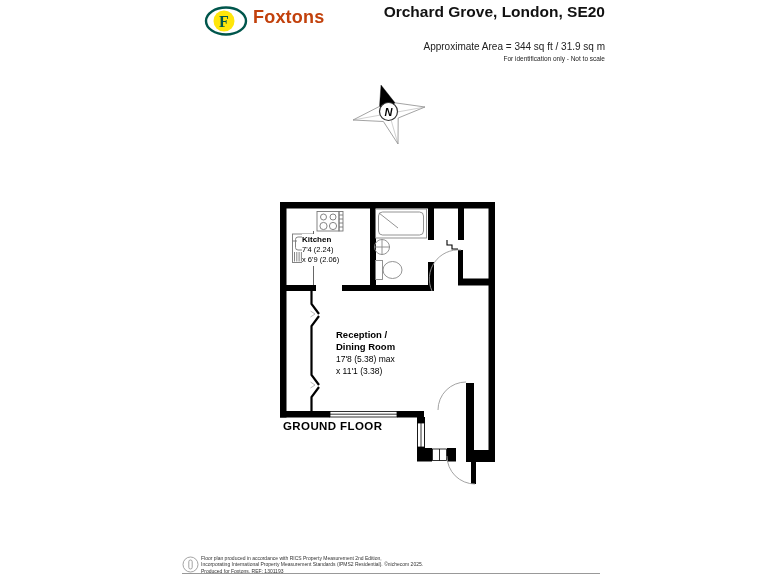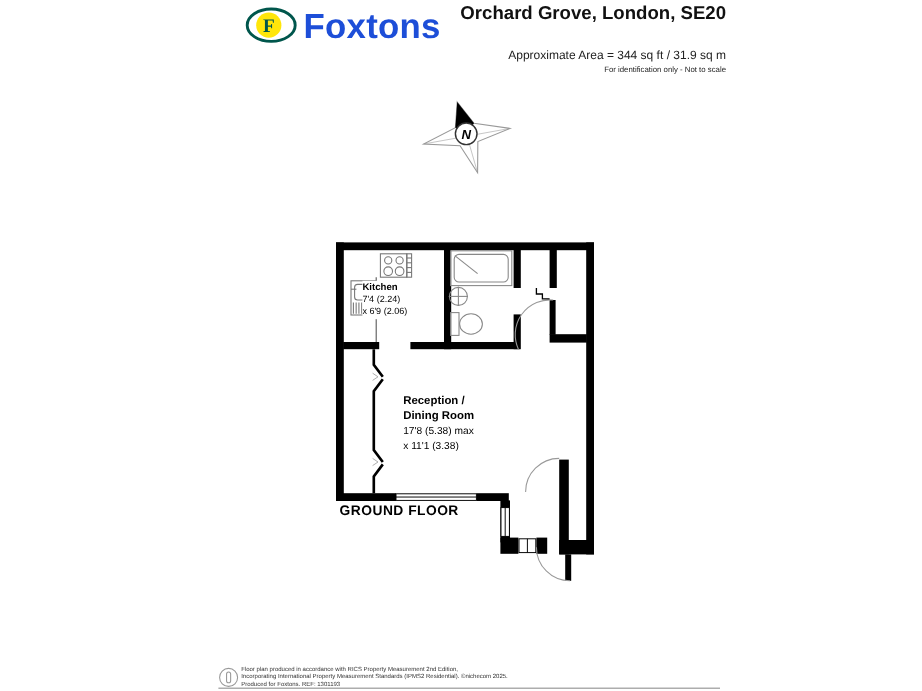--- a/index.html
+++ b/index.html
@@ -6,21 +6,21 @@
   html, body { background: #fff; }
   body { font-family: "Liberation Sans", sans-serif; }
   #page {
     position: relative; width: 768px; height: 576px;
     background: #fff; overflow: hidden;
   }
   
   #brand-logo { position: absolute; left: 204px; top: 5px; }
   #brand-word {
     position: absolute; left: 253px; top: 7px;
-    font-size: 29px; font-weight: bold; color: #1d4ed8; letter-spacing: 0.2px;
+    font-size: 18px; font-weight: bold; color: #c2410c; letter-spacing: 0.2px;
   }
   #head-right {
     position: absolute; right: 163px; top: 3px; width: 330px; text-align: right;
   }
   #head-title { font-size: 15.5px; font-weight: bold; color: #111; white-space: nowrap; }
   #head-area  { font-size: 10px; color: #222; margin-top: 20px; }
   #head-disc  { font-size: 6.5px; color: #222; margin-top: 3px; }
   
   #plan-svg { position: absolute; left: 0; top: 0; }
   

